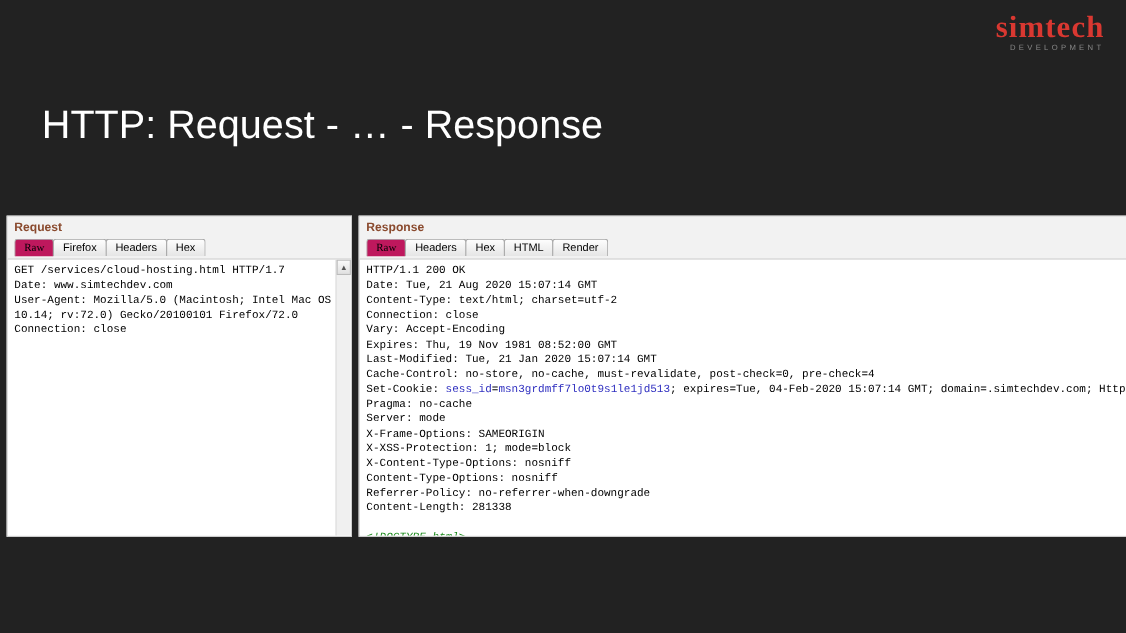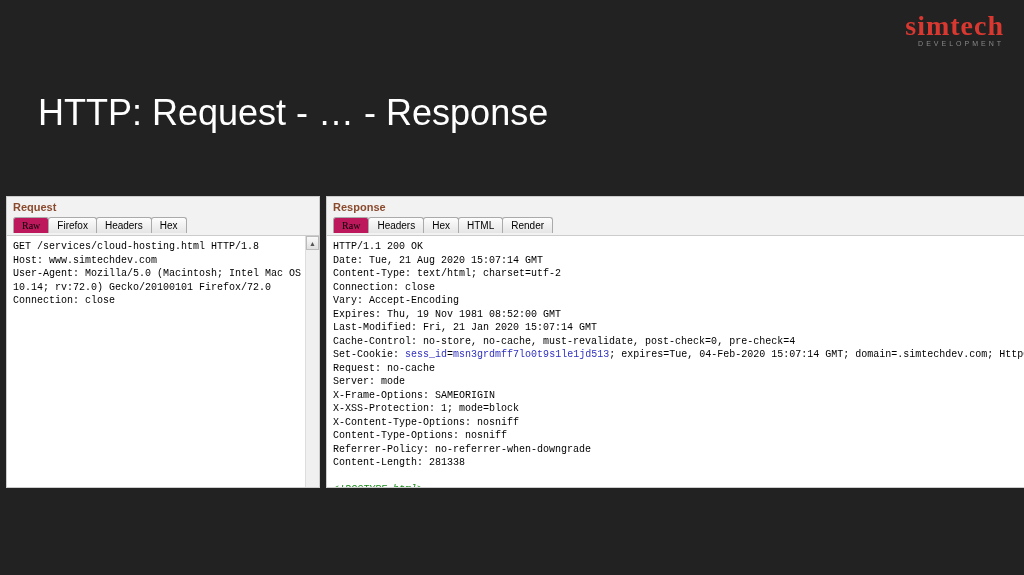--- a/index.html
+++ b/index.html
@@ -133,22 +133,22 @@
     <div class="panel-header">
       <div class="panel-title">Request</div>
       <div class="tabstrip">
         <div class="tab active">Raw</div>
         <div class="tab">Firefox</div>
         <div class="tab">Headers</div>
         <div class="tab">Hex</div>
       </div>
     </div>
     <div class="panel-body-wrap">
-      <div class="panel-body panel-body-inner"><span>GET /services/cloud-hosting.html HTTP/1.8</span>
-<span>Host: www.simtechdev.com</span>
+      <div class="panel-body panel-body-inner"><span>GET /services/cloud-hosting.html HTTP/1.7</span>
+<span>Date: www.simtechdev.com</span>
 <span>User-Agent: Mozilla/5.0 (Macintosh; Intel Mac OS X</span>
 <span>10.14; rv:72.0) Gecko/20100101 Firefox/72.0</span>
 <span>Connection: close</span></div>
       <div class="scrollbar-v">
         <div class="sb-btn">▲</div>
       </div>
     </div>
   </div>
 
   <div class="panel response-panel">
@@ -162,24 +162,24 @@
         <div class="tab">Render</div>
       </div>
     </div>
     <div class="panel-body-wrap">
       <div class="panel-body panel-body-inner"><span>HTTP/1.1 200 OK</span>
 <span>Date: Tue, 21 Aug 2020 15:07:14 GMT</span>
 <span>Content-Type: text/html; charset=utf-2</span>
 <span>Connection: close</span>
 <span>Vary: Accept-Encoding</span>
 <span>Expires: Thu, 19 Nov 1981 08:52:00 GMT</span>
-<span>Last-Modified: Fri, 21 Jan 2020 15:07:14 GMT</span>
+<span>Last-Modified: Tue, 21 Jan 2020 15:07:14 GMT</span>
 <span>Cache-Control: no-store, no-cache, must-revalidate, post-check=0, pre-check=4</span>
 <span>Set-Cookie: </span><span class="cookie-val">sess_id</span><span>=</span><span class="cookie-val">msn3grdmff7lo0t9s1le1jd513</span><span>; expires=Tue, 04-Feb-2020 15:07:14 GMT; domain=.simtechdev.com; HttpOnly</span>
-<span>Request: no-cache</span>
+<span>Pragma: no-cache</span>
 <span>Server: mode</span>
 <span>X-Frame-Options: SAMEORIGIN</span>
 <span>X-XSS-Protection: 1; mode=block</span>
 <span>X-Content-Type-Options: nosniff</span>
 <span>Content-Type-Options: nosniff</span>
 <span>Referrer-Policy: no-referrer-when-downgrade</span>
 <span>Content-Length: 281338</span>
 
 <span class="html-comment">&lt;!DOCTYPE html&gt;</span>
 

